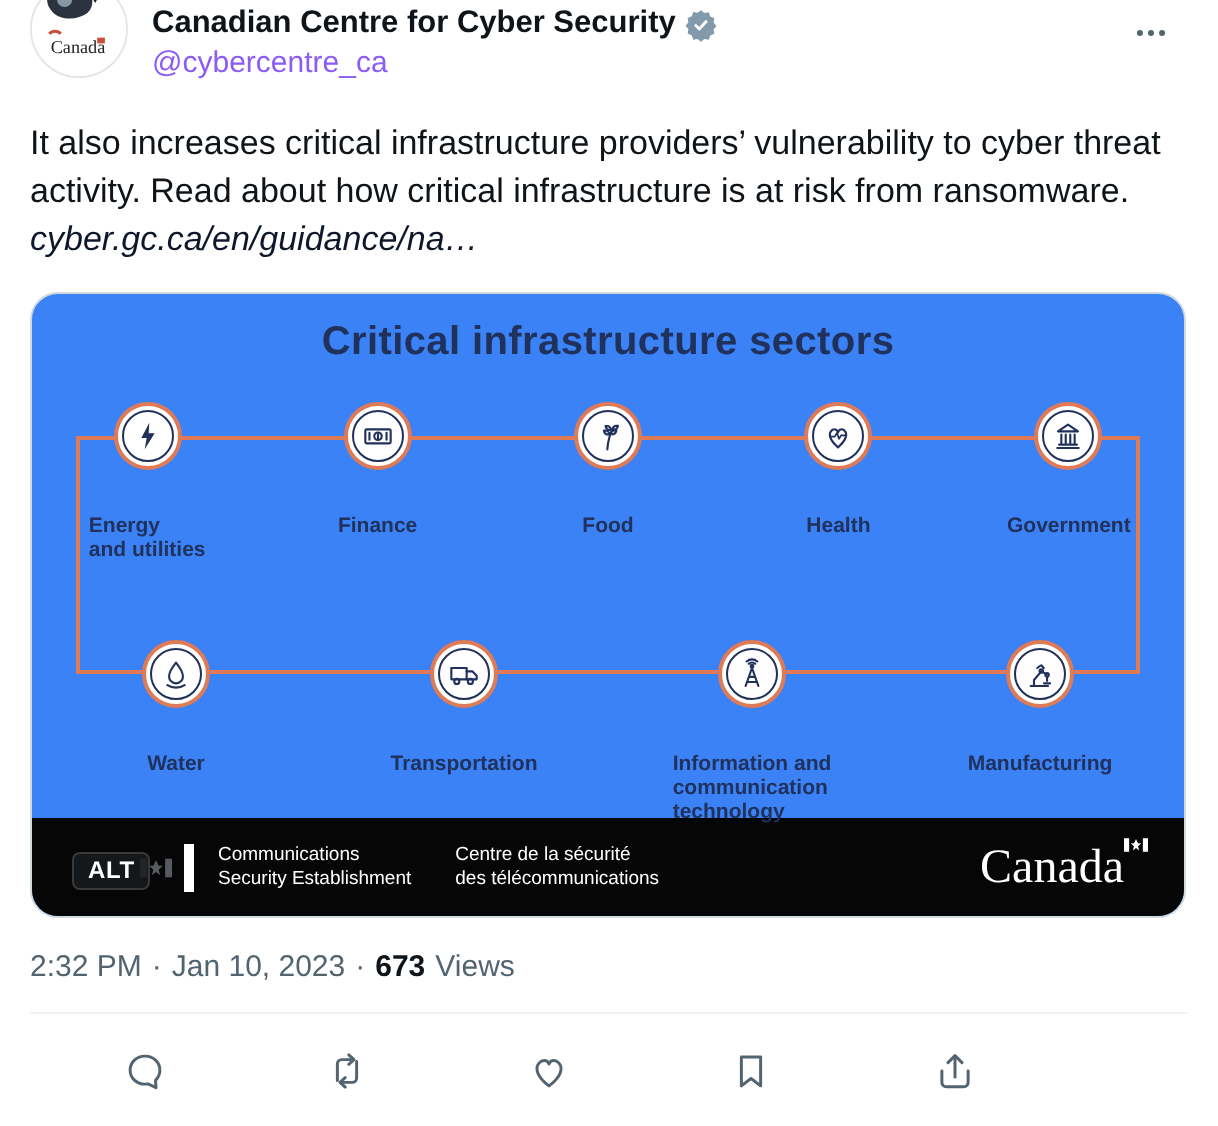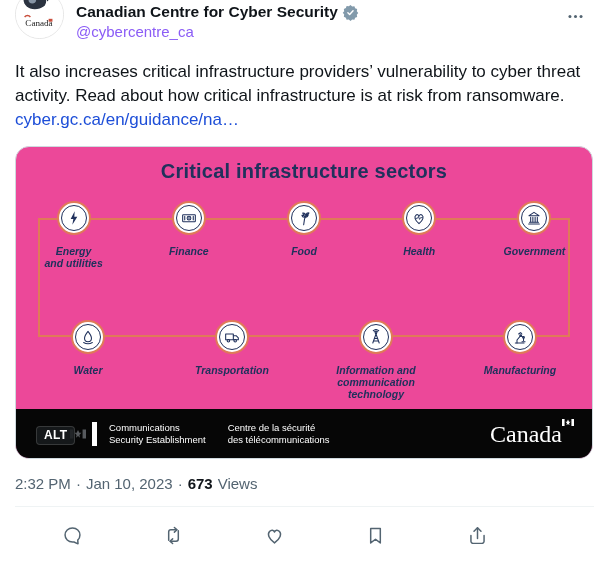--- a/index.html
+++ b/index.html
@@ -14,43 +14,43 @@
   .avatar svg { width:100%; height:100%; display:block; }
   .names { margin-left:61px; padding-top:2px; }
   .name-row { display:flex; align-items:center; gap:4px; font-size:15.5px; font-weight:bold; line-height:20px; }
   .badge { width:17px; height:17px; flex:0 0 auto; }
   .handle { font-size:15px; color:#8b5cf6; line-height:20px; }
   .more-btn { position:absolute; right:5px; top:2px; width:28px; height:28px;
     display:flex; align-items:center; justify-content:center; cursor:pointer; border-radius:50%; }
 
   
   .tweet-text { margin-top:16px; font-size:17px; line-height:24px; color:#0f1419; max-width:575px; }
-  .tweet-text a { color:#1d4ed8; text-decoration:none; cursor:pointer; }
+  .tweet-text a { color:#0f172a; text-decoration:none; cursor:pointer;font-style:italic; }
 
   
   .media-card { position:relative; margin-top:14px; width:578px; height:313px;
-    border:1px solid #cfd9de; border-radius:14px; overflow:hidden; background:#ec4899;
+    border:1px solid #cfd9de; border-radius:14px; overflow:hidden; background:#3b82f6;
     display:flex; flex-direction:column; }
   .info-title { text-align:center; padding-top:13px; font-size:20px; font-weight:bold;
     color:#20315c; letter-spacing:.2px; height:40px; }
   .diagram { position:relative; flex:1; }
   .loop { position:absolute; left:22px; right:22px; top:31px; height:119px;
     border:2px solid #df7a58; }
   .sector-row { position:absolute; left:0; right:0; display:flex; }
   .row1 { top:14px; }
   .row2 { top:133px; }
   .sector { flex:1; display:flex; flex-direction:column; align-items:center; }
   .circle-outer { width:34px; height:34px; border-radius:50%; border:2px solid #df7a58;
     background:#fff; display:flex; align-items:center; justify-content:center; }
   .circle-inner { width:26px; height:26px; border-radius:50%; border:1.8px solid #20315c;
     display:flex; align-items:center; justify-content:center; background:#fff; }
   .circle-inner svg { width:16px; height:16px; stroke:#20315c; fill:none;
     stroke-width:1.6; stroke-linecap:round; stroke-linejoin:round; }
-  .sector-label { margin-top:10px; font-size:10.5px; font-weight:bold; color:#20315c;
-    text-align:center; line-height:12px; white-space:pre-line;font-style:italic; }
+  .sector-label { margin-top:22px; font-size:10.5px; font-weight:bold; color:#20315c;
+    text-align:left; line-height:12px; white-space:pre-line; }
 
   
   .cse-bar { height:49px; background:#060606; display:flex; align-items:center;
     padding:0 20px; flex:0 0 auto; }
   .flag-stub { margin-left:34px; opacity:.55; }
   .white-bar { width:5px; height:24px; background:#fff; margin:0 12px 0 6px; }
   .org { font-size:9.5px; color:#fff; line-height:11.5px; }
   .org-en { margin-right:22px; }
   .bar-spacer { flex:1; }
   .wordmark { color:#fff; font-family:"Liberation Serif", serif; font-size:24px;

